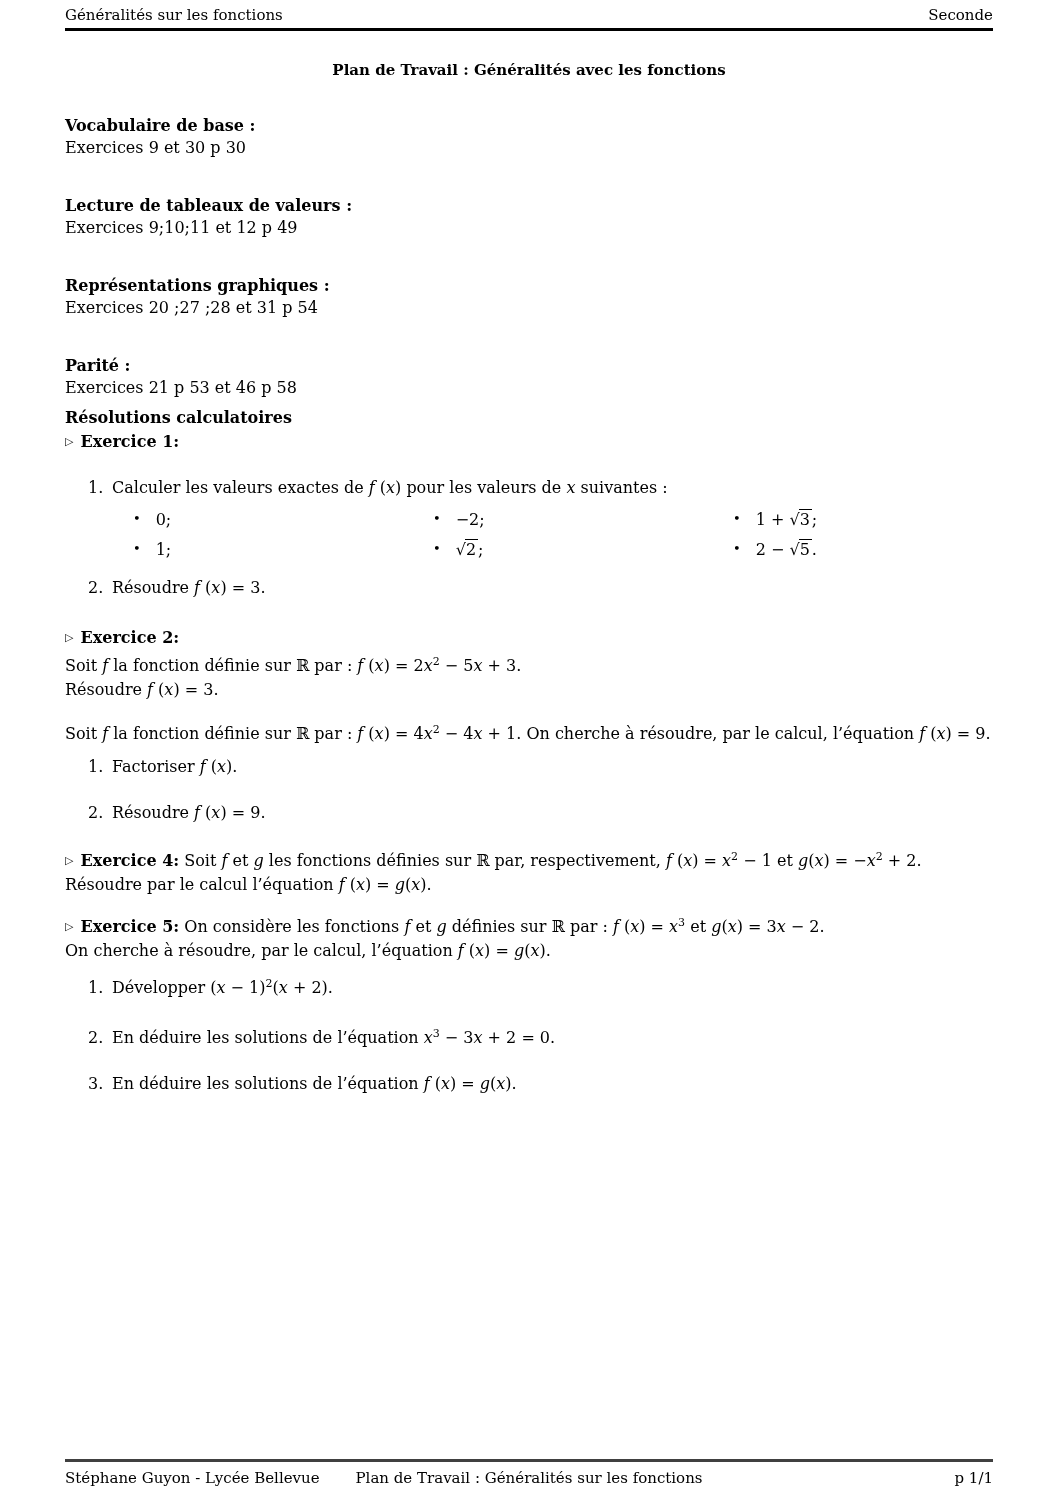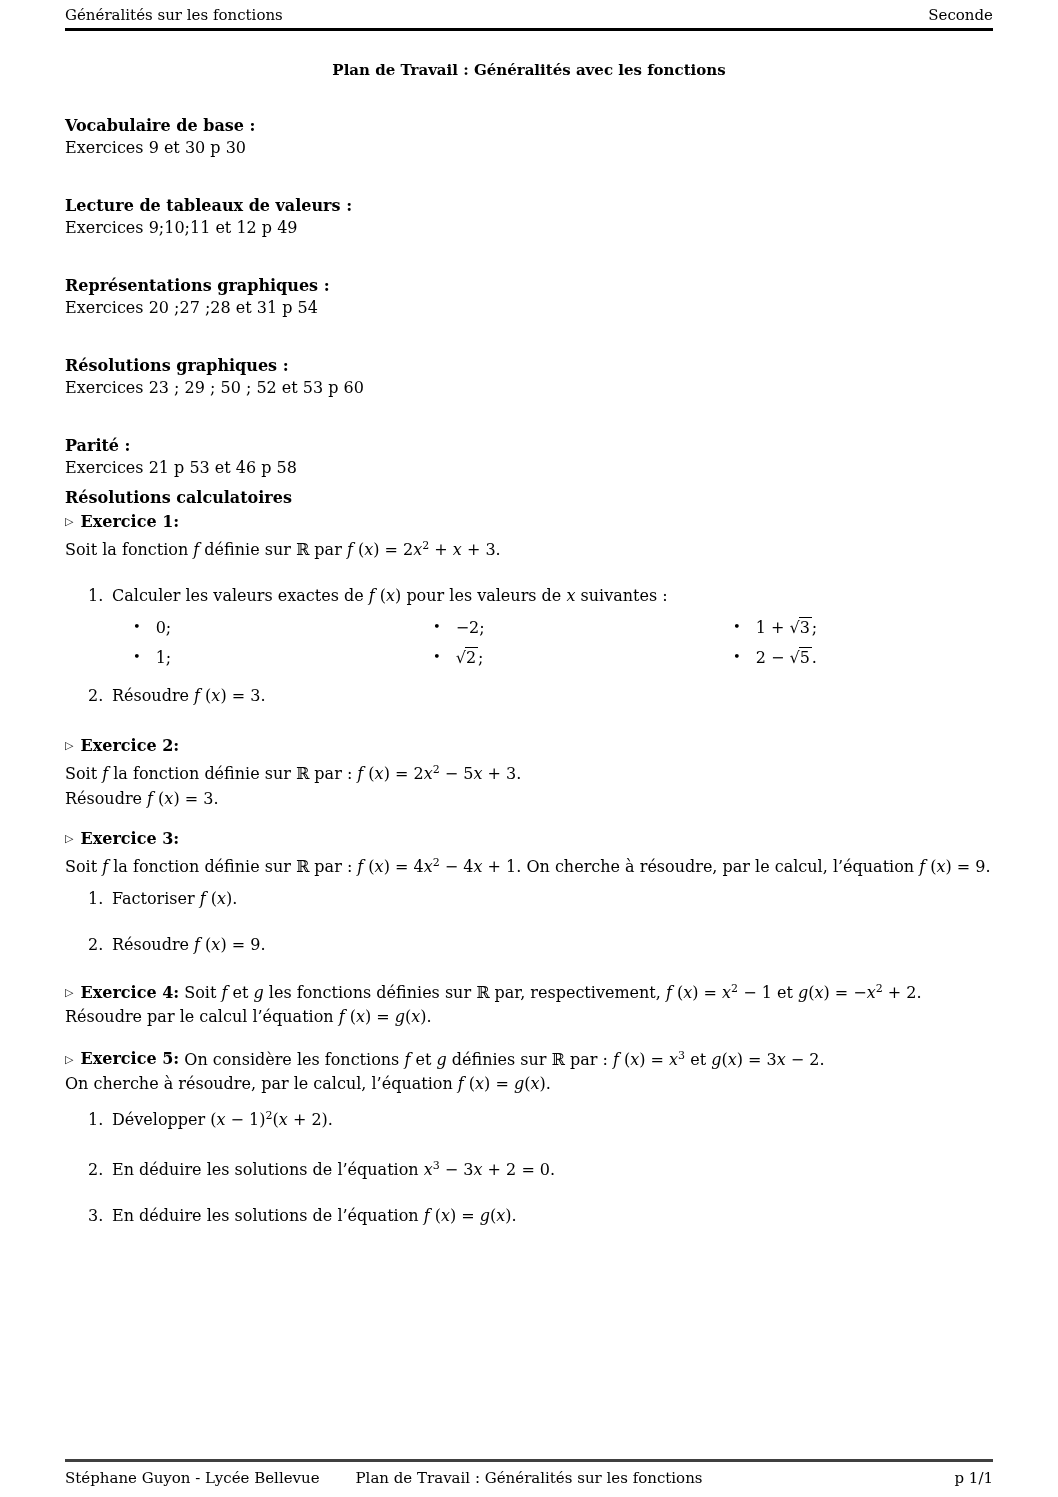--- a/index.html
+++ b/index.html
@@ -102,37 +102,32 @@
         <div>Exercices 9 et 30 p 30</div>
       </div>
       <div class="plan-block">
         <div class="plan-heading">Lecture de tableaux de valeurs :</div>
         <div>Exercices 9;10;11 et 12 p 49</div>
       </div>
       <div class="plan-block">
         <div class="plan-heading">Représentations graphiques :</div>
         <div>Exercices 20 ;27 ;28 et 31 p 54</div>
       </div>
-      <div class="plan-block">
-        <div class="plan-heading">Résolutions graphiques :</div>
-        <div>Exercices 23 ; 29 ; 50 ; 52 et 53 p 60</div>
-      </div>
       <div class="plan-block last">
         <div class="plan-heading">Parité :</div>
         <div>Exercices 21 p 53 et 46 p 58</div>
       </div>
     </div>
 
     <div class="calc-heading">Résolutions calculatoires</div>
 
     <div>
       <div class="ex-label-line">
         <span class="tri">▷</span><span class="ex-label">Exercice 1:</span>
       </div>
-      <div class="ex-line">Soit la fonction <i>f</i> définie sur ℝ par <i>f</i> (<i>x</i>) = 2<i>x</i><sup>2</sup> + <i>x</i> + 3.</div>
       <div class="num-item mt6">
         <span class="num">1.</span><span>Calculer les valeurs exactes de <i>f</i> (<i>x</i>) pour les valeurs de <i>x</i> suivantes :</span>
       </div>
       <div class="bullet-grid">
         <div>
           <div class="bullet-row"><span class="bullet">•</span><span>0;</span></div>
           <div class="bullet-row"><span class="bullet">•</span><span>1;</span></div>
         </div>
         <div>
           <div class="bullet-row"><span class="bullet">•</span><span>−2;</span></div>
@@ -150,23 +145,20 @@
 
     <div class="mt26">
       <div class="ex-label-line">
         <span class="tri">▷</span><span class="ex-label">Exercice 2:</span>
       </div>
       <div class="ex-line">Soit <i>f</i> la fonction définie sur ℝ par : <i>f</i> (<i>x</i>) = 2<i>x</i><sup>2</sup> − 5<i>x</i> + 3.</div>
       <div class="ex-line">Résoudre <i>f</i> (<i>x</i>) = 3.</div>
     </div>
 
     <div class="mt16">
-      <div class="ex-label-line">
-        <span class="tri">▷</span><span class="ex-label">Exercice 3:</span>
-      </div>
       <div class="ex-line">Soit <i>f</i> la fonction définie sur ℝ par : <i>f</i> (<i>x</i>) = 4<i>x</i><sup>2</sup> − 4<i>x</i> + 1. On cherche à résoudre, par le calcul, l’équation <i>f</i> (<i>x</i>) = 9.</div>
       <div class="num-item mt8">
         <span class="num">1.</span><span>Factoriser <i>f</i> (<i>x</i>).</span>
       </div>
       <div class="num-item mt6">
         <span class="num">2.</span><span>Résoudre <i>f</i> (<i>x</i>) = 9.</span>
       </div>
     </div>
 
     <div class="mt20">

